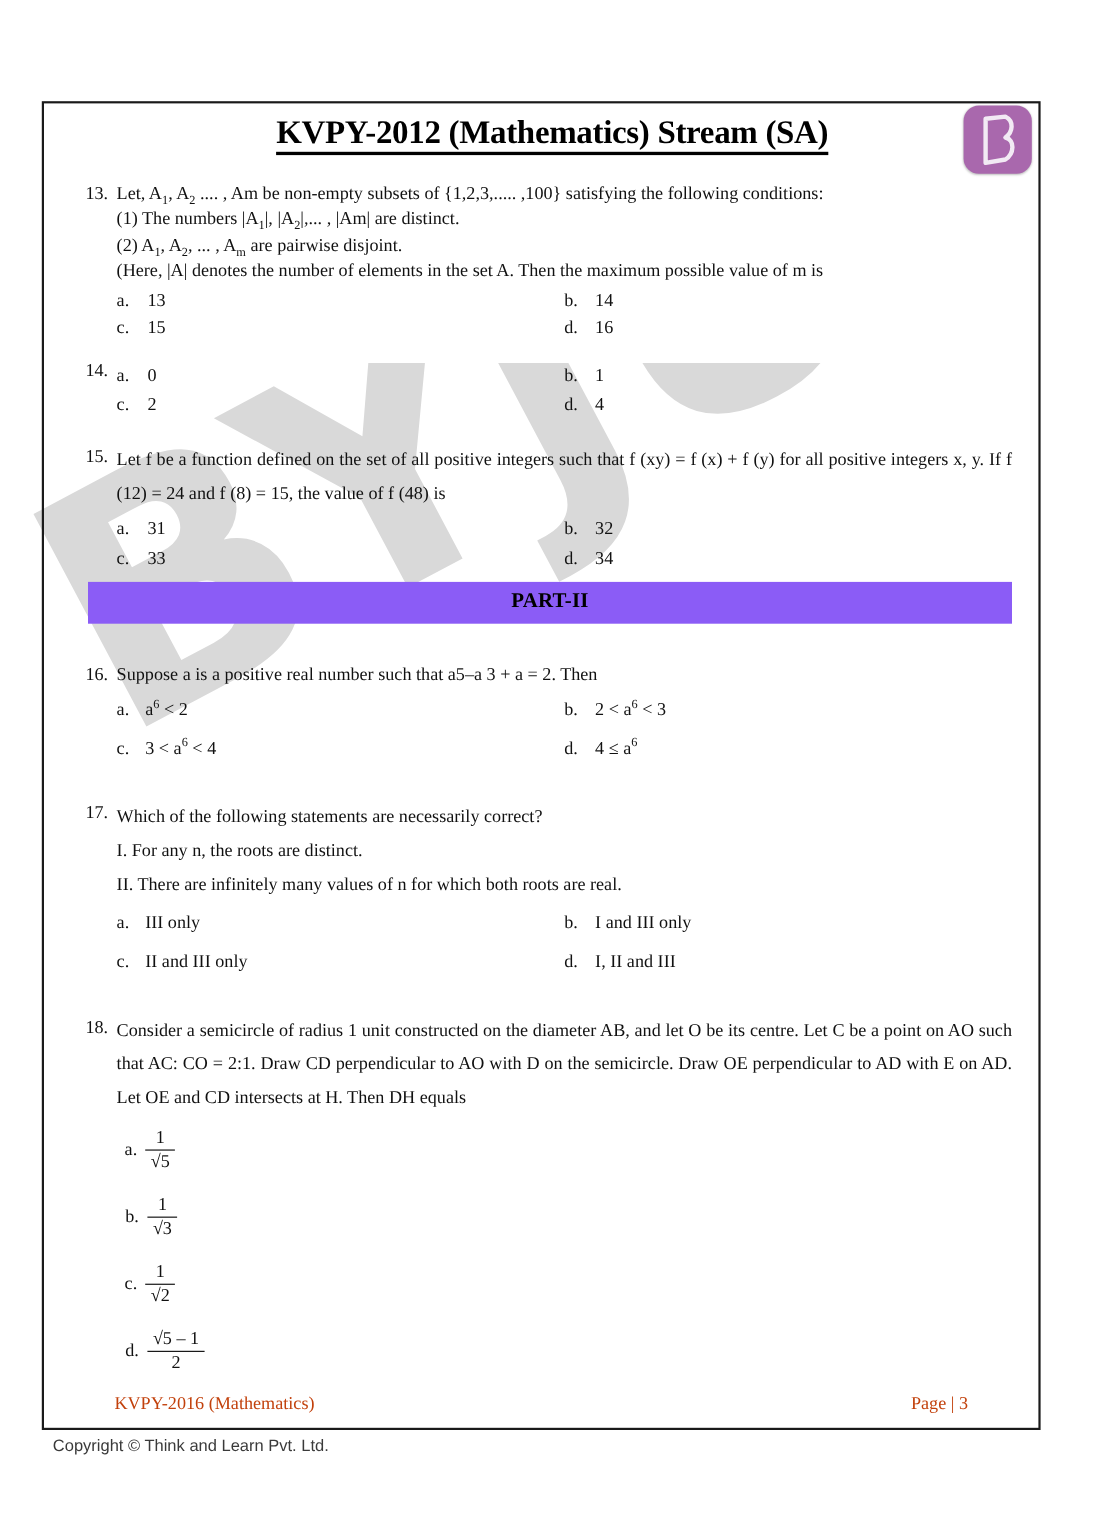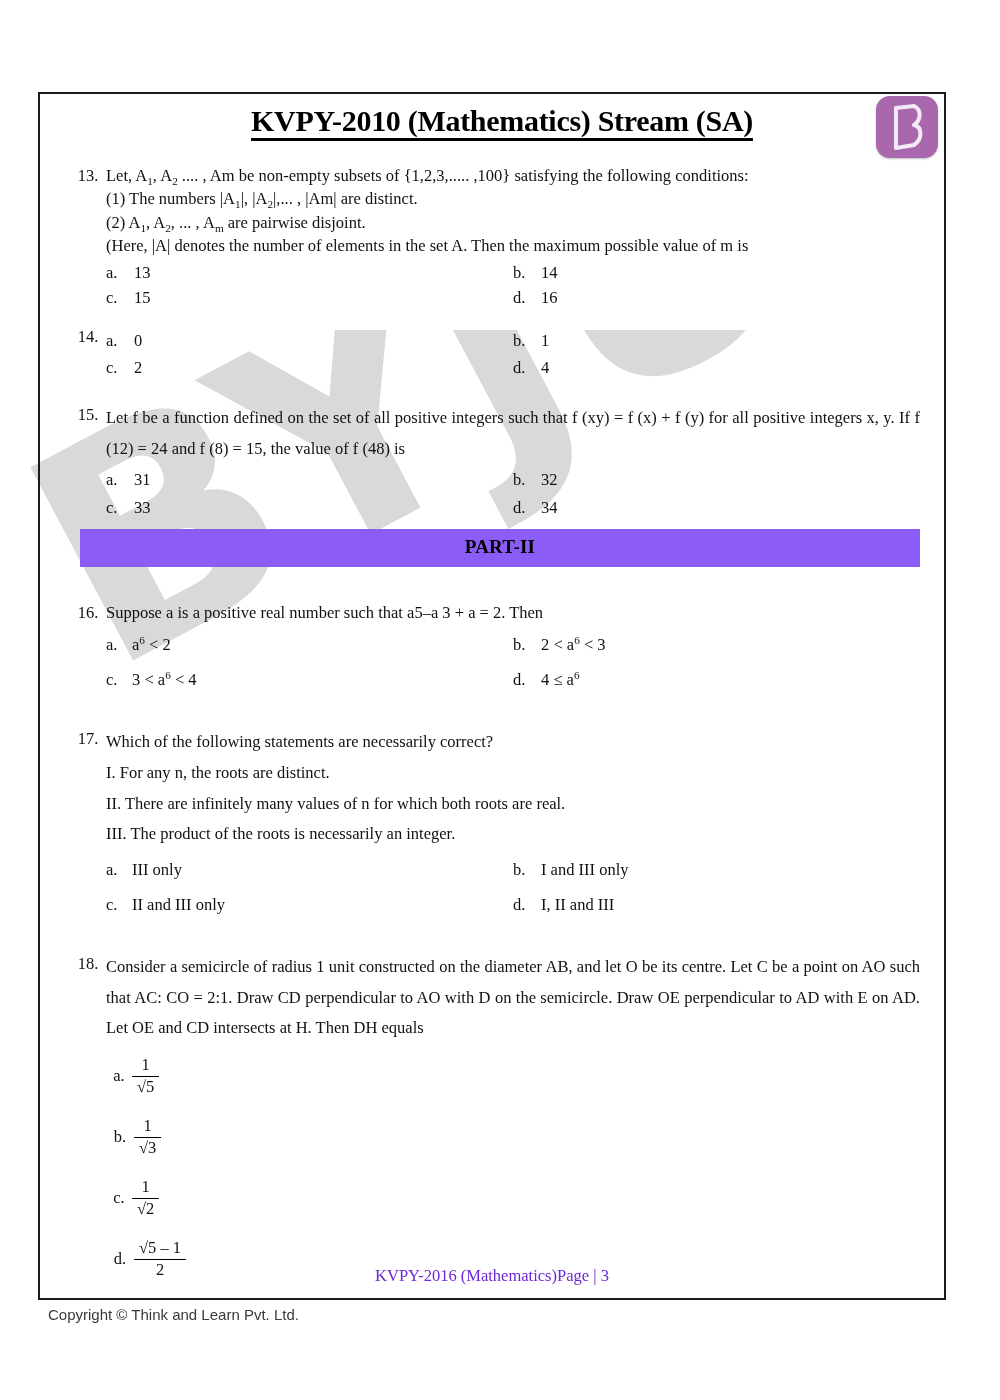--- a/index.html
+++ b/index.html
@@ -186,23 +186,23 @@
     color: #000;
   }
 
   
   .footer {
     position: absolute;
     left: 26px;
     right: 26px;
     bottom: 14px;
     display: flex;
-    justify-content: center;
+    justify-content: space-between;
     font-size: 16.5px;
-    color: #6d28d9;
+    color: #c2410c;
     padding: 0 40px;
     box-sizing: border-box;
   }
 
   .copyright {
     position: absolute;
     left: 38px;
     top: 1306px;
     font-family: "Liberation Sans", sans-serif;
     font-size: 15px;
@@ -220,21 +220,21 @@
 
 <div class="watermark">
   <div class="watermark-text">BYJU'S</div>
 </div>
 
 <div class="page-frame"></div>
 
 <div class="content">
 
   <div class="header">
-    <div class="doc-title"><span class="u">KVPY-2010 (Mathematics) Stream (SA)</span></div>
+    <div class="doc-title"><span class="u">KVPY-2012 (Mathematics) Stream (SA)</span></div>
     <div class="logo">
       <svg width="62" height="62" viewBox="0 0 62 62" aria-hidden="true">
         <path d="M20 12 L38 10 C46 14 45 24 38 29 C47 31 46 44 38 49 L20 52 Z" fill="none" stroke="#f2eaf4" stroke-width="4" stroke-linejoin="round"></path>
       </svg>
     </div>
   </div>
 
   <div class="qlist">
 
     <div class="q">
@@ -356,21 +356,20 @@
     </div>
 
     <div class="spacer-lg"></div>
 
     <div class="q">
       <div class="qnum">17.</div>
       <div class="qbody">
         <div class="qtext nj" style="line-height:1.85">Which of the following statements are necessarily correct?</div>
         <div class="qtext nj" style="line-height:1.85">I. For any n, the roots are distinct.</div>
         <div class="qtext nj" style="line-height:1.85">II. There are infinitely many values of n for which both roots are real.</div>
-        <div class="qtext nj" style="line-height:1.85">III. The product of the roots is necessarily an integer.</div>
         <div class="opts wide">
           <div class="opt indent">
             <span class="lab">a.</span>
             <span class="val">III only</span>
           </div>
           <div class="opt">
             <span class="lab">b.</span>
             <span class="val">I and III only</span>
           </div>
           <div class="opt indent">

